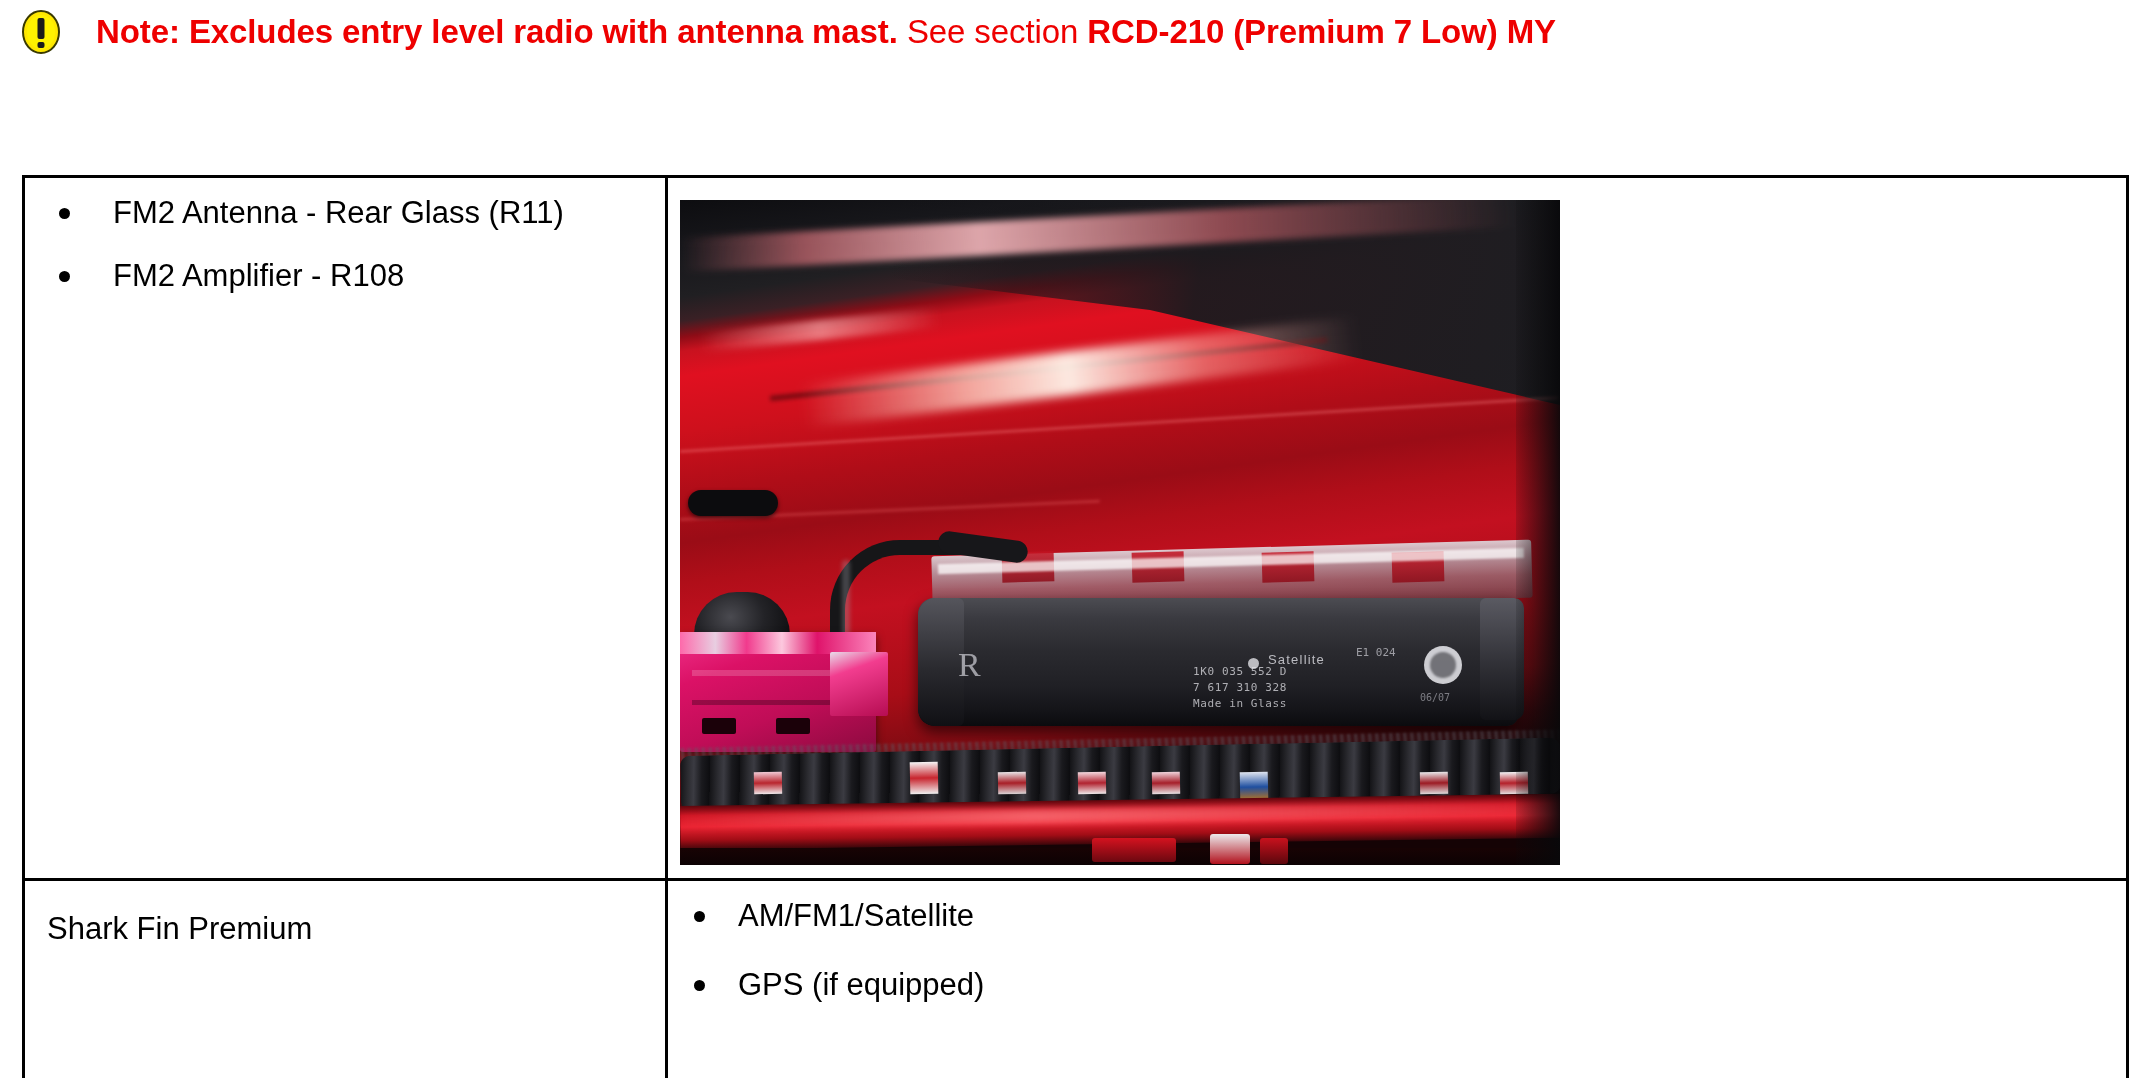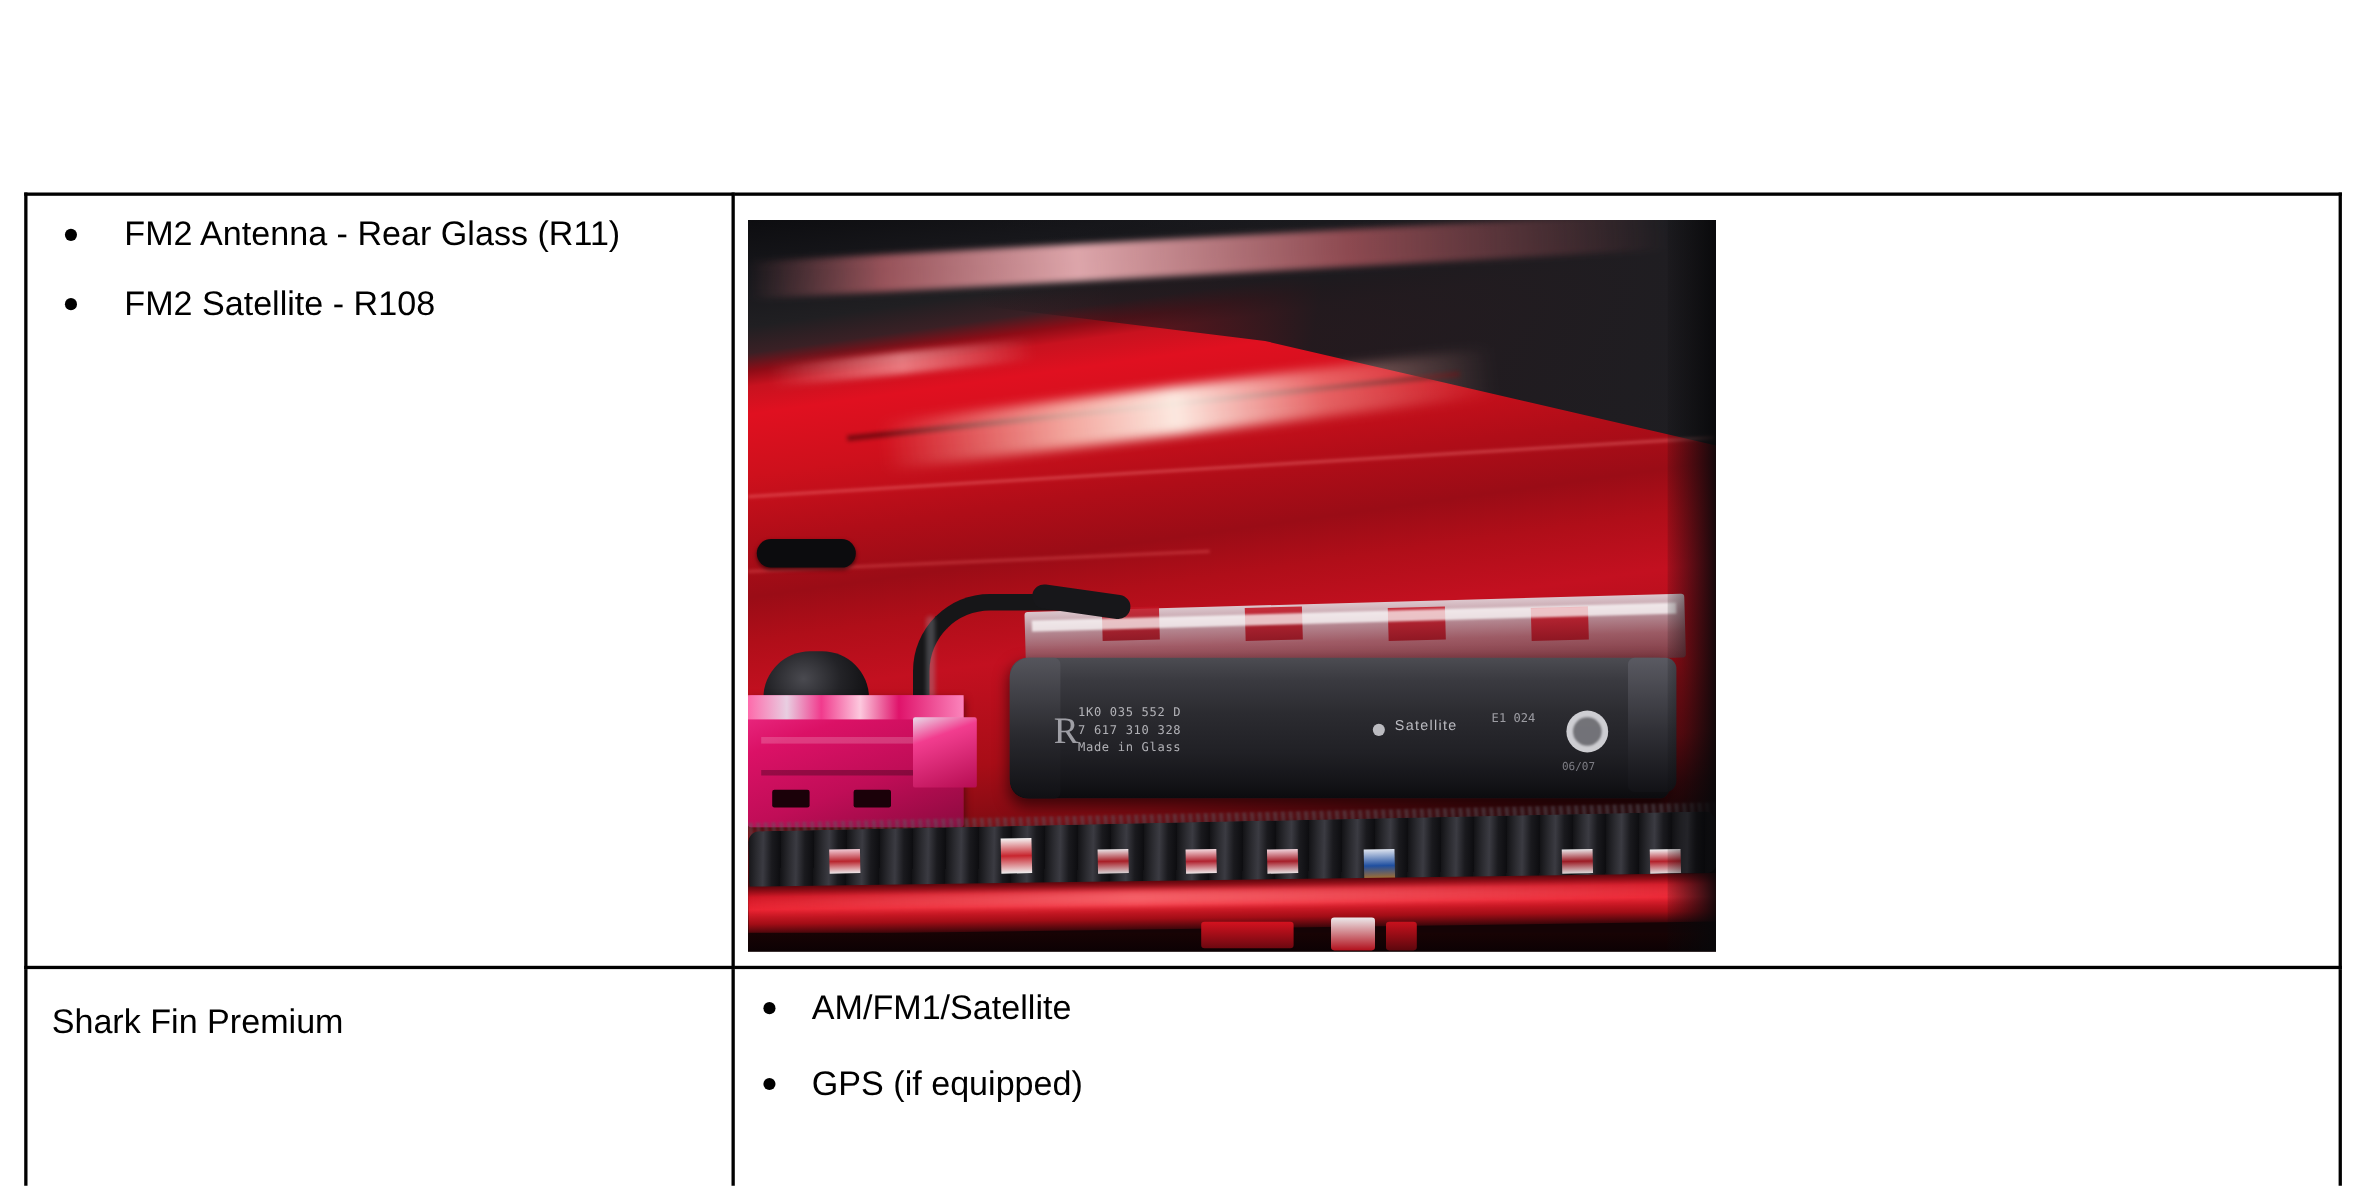--- a/index.html
+++ b/index.html
@@ -293,28 +293,29 @@
   .p-amp-brkt-n4 { left: 712px; }
   .p-amp-brkt-gloss {
     left: 258px; top: 356px; width: 586px; height: 10px;
     background: rgba(255,255,255,0.72);
     transform: rotate(-1.6deg);
     filter: blur(1px);
   }
 
   
   .p-amp-label {
-    left: 300px; top: 440px; width: 520px; height: 58px;
+    left: 300px; top: 464px; width: 520px; height: 58px;
     font-family: "DejaVu Sans Mono", monospace;
     color: rgba(215,215,220,0.78);
     font-size: 11px;
     letter-spacing: 0.6px;
     line-height: 1.45;
     filter: blur(0.45px);
     white-space: nowrap;
+    text-align: center;
   }
   .p-amp-R {
     left: 278px; top: 446px;
     font-family: "Liberation Serif", serif;
     font-size: 34px;
     color: rgba(205,205,212,0.72);
     filter: blur(0.4px);
   }
   .p-amp-dot {
     left: 568px; top: 458px; width: 11px; height: 11px;
@@ -420,30 +421,40 @@
   
   .p-rightedge {
     left: 836px; top: 0; width: 44px; height: 665px;
     background: linear-gradient(90deg, rgba(10,10,12,0.15), rgba(8,8,10,0.92));
   }
 </style>
 </head>
 <body>
 
 <div class="note-banner">
+  <span class="note-line">
+    <span class="note-icon">
+      <svg viewBox="0 0 42 44" xmlns="http://www.w3.org/2000/svg">
+        <ellipse cx="21" cy="22" rx="18" ry="21" fill="#ffe800" stroke="#3a3a00" stroke-width="2"></ellipse>
+        <ellipse cx="21" cy="22" rx="14" ry="17" fill="#fff200" stroke="none"></ellipse>
+        <rect x="17.5" y="8" width="7" height="21" rx="2" fill="#1a1a1a"></rect>
+        <rect x="17.5" y="32" width="7" height="6" rx="2" fill="#1a1a1a"></rect>
+      </svg>
+    </span><span class="note-text"><span>Note:  Excludes entry level radio with antenna mast.</span> <span class="reg">See section</span> <span>RCD-210 (Premium 7 Low) MY</span></span>
+  </span>
 </div>
 
 <table class="spec-table">
   <tbody>
     <tr>
       <td class="col-left row1-left">
         <div class="cell-pad">
           <ul class="bullets">
             <li>FM2 Antenna - Rear Glass (R11)</li>
-            <li>FM2 Satellite - R108</li>
+            <li>FM2 Amplifier - R108</li>
           </ul>
         </div>
       </td>
       <td class="col-right">
         <div class="photo-wrap">
           <div class="photo">
             <div class="ph p-bodyred"></div>
             <div class="ph p-topshadow"></div>
             <div class="ph p-crease3"></div>
             <div class="ph p-hilite1"></div>

